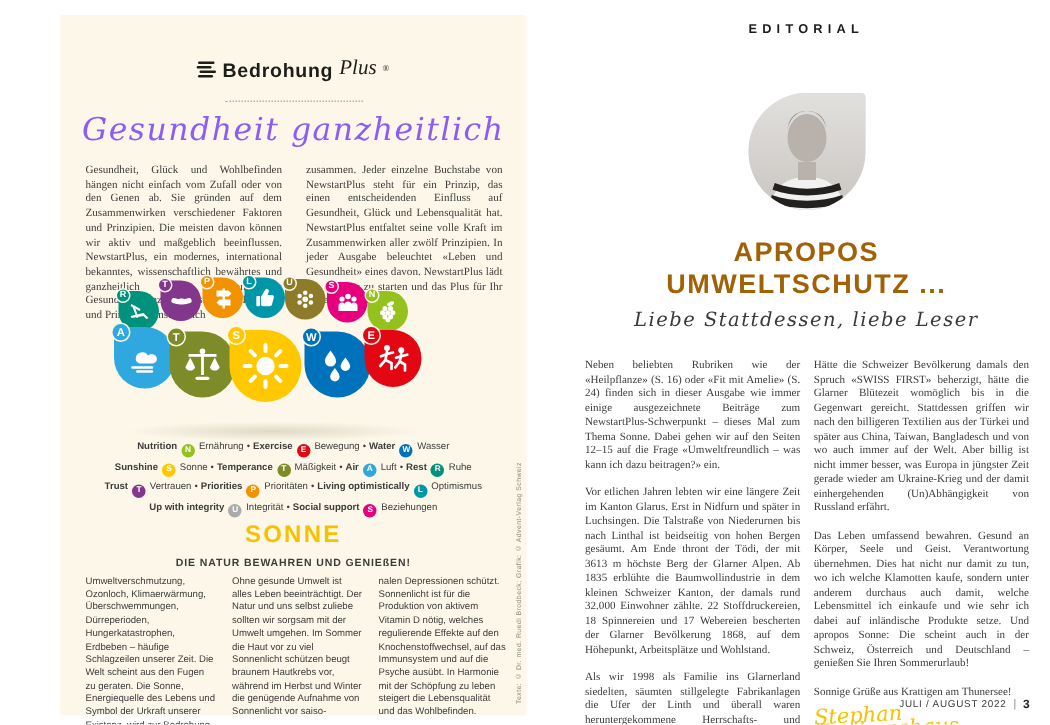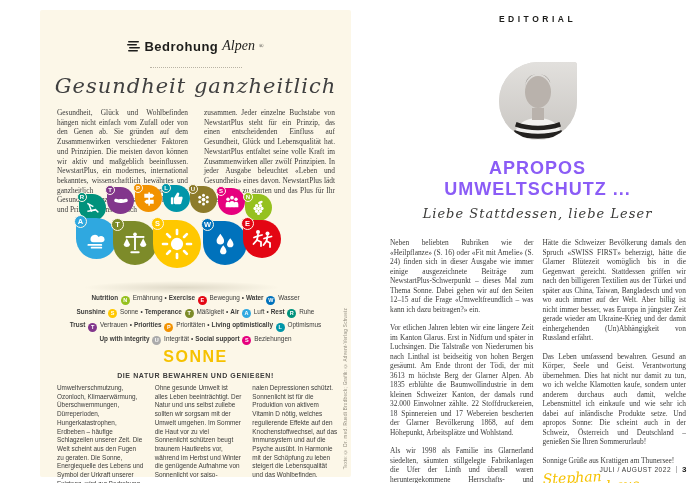--- a/index.html
+++ b/index.html
@@ -9,21 +9,21 @@
 
   
   .left-page { left:40px; top:10px; width:311px; height:467px; background:#fcf7e8; border-radius:2px; }
   .logo-row { position:absolute; top:28px; left:0; width:100%; display:flex; justify-content:center; align-items:center; gap:4px; }
   .logo-mark svg { display:block; }
   .logo-word { font-family:"Liberation Sans", sans-serif; font-weight:bold; font-size:13px; letter-spacing:.5px; color:#1d1d1b; }
   .logo-word2 { font-family:"Liberation Serif", serif; font-style:italic; font-size:14px; color:#1d1d1b; }
   .logo-reg { font-size:6px; vertical-align:super; color:#1d1d1b; }
   .dash-sep { position:absolute; top:57px; left:50%; transform:translateX(-50%); width:92px; border-top:1.5px dotted #b9b3a4; }
   .script-title { position:absolute; top:64px; left:0; width:100%; text-align:center;
-    font-family:"DejaVu Serif", cursive; font-style:italic; font-size:21px; color:#404040; letter-spacing:1px; }
+    font-family:"DejaVu Serif", cursive; font-style:italic; font-size:21px; color:#8b5cf6; letter-spacing:1px; }
   .intro-cols { position:absolute; top:98px; left:17px; width:278px; display:flex; gap:16px; }
   .intro-col { width:140px; font-size:7.4px; line-height:9.7px; text-align:justify; }
 
   
   .cluster { position:absolute; left:35px; top:175px; width:212px; height:112px; }
   .badge { position:absolute; border-radius:3px 50% 50% 50%; }
   .badge .glyph { position:absolute; inset:0; display:flex; align-items:center; justify-content:center; }
   .chip { position:absolute; border-radius:50%; border:1.2px solid #fcf7e8; color:#fff;
     font-family:"Liberation Sans", sans-serif; font-weight:bold; display:flex; align-items:center; justify-content:center; }
   .badge.small { width:27px; height:27px; }
@@ -58,21 +58,21 @@
     font-family:"Liberation Sans", sans-serif; font-size:4.6px; color:#8f8a7c; letter-spacing:.3px; }
 
   
   .right-page { left:380px; top:0; width:315px; height:435px; background:#ffffff; }
   .kicker { position:absolute; top:14px; left:0; width:100%; text-align:center;
     font-family:"Liberation Sans", sans-serif; font-weight:bold; font-size:8.5px; letter-spacing:3.5px; color:#1d1d1b; }
   .portrait { position:absolute; top:62px; left:50%; transform:translateX(-50%); width:78px; height:78px;
     border-radius:50% 3px 50% 50%; overflow:hidden; background:#d8d6d3; }
   .portrait svg { display:block; }
   .ed-heading { position:absolute; top:158px; left:0; width:100%; text-align:center;
-    font-family:"Liberation Sans", sans-serif; font-weight:bold; color:#8b5cf6; font-size:18px; line-height:21px; letter-spacing:1px; }
+    font-family:"Liberation Sans", sans-serif; font-weight:bold; color:#a16207; font-size:18px; line-height:21px; letter-spacing:1px; }
   .salutation { position:absolute; top:206px; left:0; width:100%; text-align:center;
     font-family:"DejaVu Serif", cursive; font-style:italic; font-size:13px; color:#3a3a38; letter-spacing:1px; }
   .ed-cols { position:absolute; top:238px; left:10px; width:296px; display:flex; gap:9px; }
   .ed-col { width:148px; font-size:7.4px; line-height:9.5px; text-align:justify; }
   .ed-col p + p { margin-top:9px; }
   .signature { margin-top:10px; font-family:"DejaVu Serif", cursive; font-style:italic; font-size:14px;
     color:#f6c200; transform:rotate(-3deg); transform-origin:left center; }
   .footer { position:absolute; top:465px; right:8px; display:flex; align-items:center; gap:5px;
     font-family:"Liberation Sans", sans-serif; font-size:6.6px; letter-spacing:.5px; color:#3c3c3b; }
   .footer .rule { width:1px; height:7px; background:#b5b5b5; }
@@ -88,21 +88,21 @@
       <svg width="13" height="13" viewBox="0 0 13 13">
           <g fill="#1d1d1b">
         <rect x="1" y="1" width="11" height="1.6" rx="0.8"></rect>
             <rect x="0" y="4" width="10" height="1.6" rx="0.8"></rect>
         <rect x="2" y="7" width="11" height="1.6" rx="0.8"></rect>
             <rect x="1" y="10" width="10" height="1.6" rx="0.8"></rect>
       </g>
         </svg>
     </span>
     <span class="logo-word">Bedrohung</span>
-      <span class="logo-word2">Alpen</span>
+      <span class="logo-word2">Plus</span>
       <span class="logo-reg">®</span>
   </div>
   <div class="dash-sep"></div>
 
   <div class="script-title">Gesundheit ganzheitlich</div>
 
   <div class="intro-cols">
     <div class="intro-col">Gesundheit, Glück und Wohlbefinden hängen nicht einfach vom Zufall oder von den Genen ab. Sie gründen auf dem Zusammenwirken verschiedener Faktoren und Prinzipien. Die meisten davon können wir aktiv und maßgeblich beeinflussen. NewstartPlus, ein modernes, international bekanntes, wissenschaftlich bewährtes und ganzheitlich angelegtes Gesundheitskonzept, fasst diese Faktoren und Prinzipien anschaulich</div>
     <div class="intro-col">zusammen. Jeder einzelne Buchstabe von NewstartPlus steht für ein Prinzip, das einen entscheidenden Einfluss auf Gesundheit, Glück und Lebensqualität hat. NewstartPlus entfaltet seine volle Kraft im Zusammenwirken aller zwölf Prinzipien. In jeder Ausgabe beleuchtet «Leben und Gesundheit» eines davon. NewstartPlus lädt Sie ein, neu zu starten und das Plus für Ihr Leben zu entdecken.</div>
   </div>

